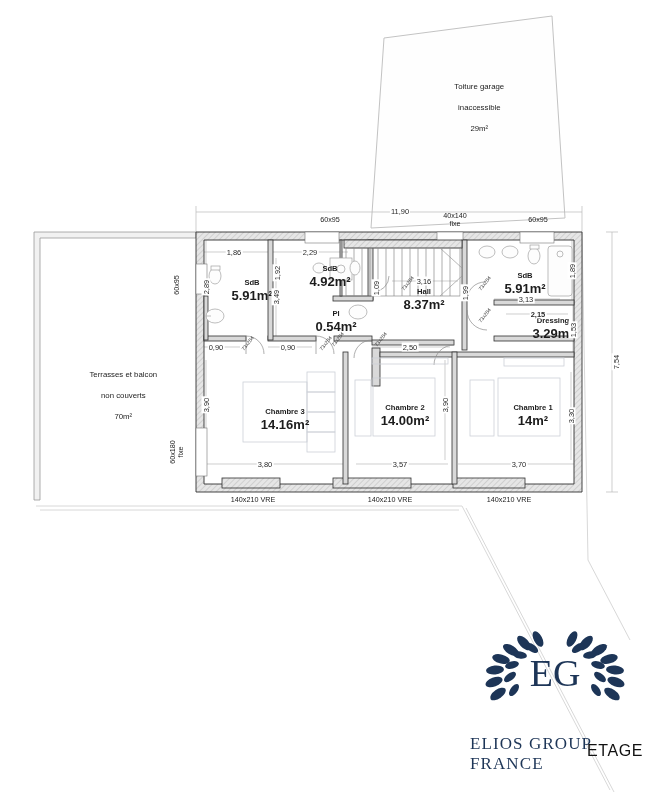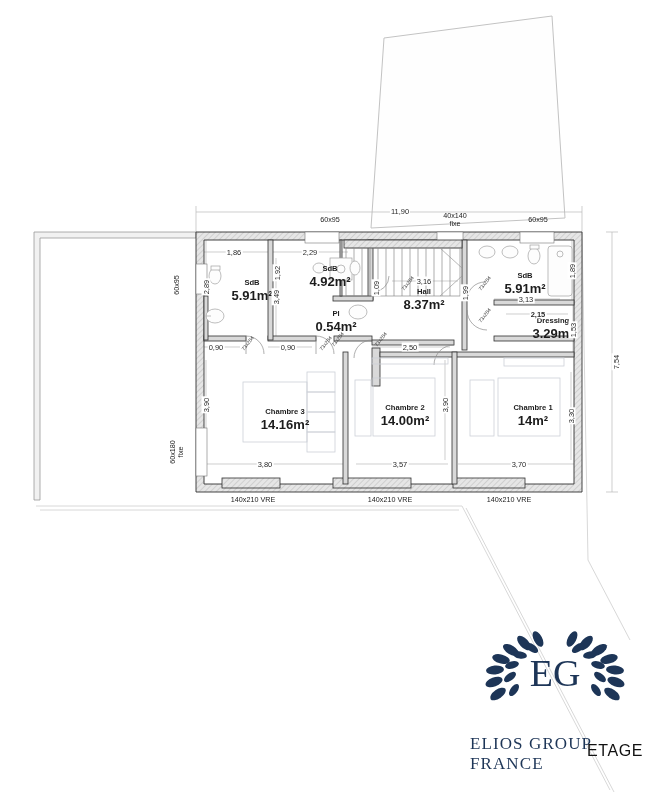--- a/index.html
+++ b/index.html
@@ -268,21 +268,31 @@
       <rect x="373" y="378" width="62" height="58"></rect>
       <rect x="355" y="380" width="16" height="56"></rect>
       <rect x="498" y="378" width="62" height="58"></rect>
       <rect x="470" y="380" width="24" height="56"></rect>
       <rect x="504" y="358" width="60" height="8"></rect>
       <rect x="372" y="358" width="76" height="6"></rect>
     </g>
 
   </svg>
 
-
+  <div class="area-lbl" style="left:475px; top:108px;">
+    <span>Toiture garage</span><br>
+    <span>inaccessible</span><br>
+    <span>29m²</span>
+  </div>
+
+  <div class="area-lbl" style="left:119px; top:396px;">
+    <span>Terrasses et balcon</span><br>
+    <span>non couverts</span><br>
+    <span>70m²</span>
+  </div>
 
   <div id="room-layer">
       <div class="lbl lbl-center" style="left: 252px; top: 291px;"><div class="room-name">SdB</div><div class="room-area">5.91m²</div></div>
       <div class="lbl lbl-center" style="left: 330px; top: 277px;"><div class="room-name">SdB</div><div class="room-area">4.92m²</div></div>
       <div class="lbl lbl-center" style="left: 288px; top: 322px; margin-left: 48px;"><div class="room-name">Pl</div><div class="room-area">0.54m²</div></div>
       <div class="lbl lbl-center" style="left: 424px; top: 300px;"><div class="room-name">Hall</div><div class="room-area">8.37m²</div></div>
       <div class="lbl lbl-center" style="left: 525px; top: 284px;"><div class="room-name">SdB</div><div class="room-area">5.91m²</div></div>
       <div class="lbl lbl-center" style="left: 537px; top: 329px; margin-left: 16px;"><div class="room-name">Dressing</div><div class="room-area">3.29m²</div></div>
       <div class="lbl lbl-center" style="left: 285px; top: 420px;"><div class="room-name">Chambre 3</div><div class="room-area">14.16m²</div></div>
       <div class="lbl lbl-center" style="left: 405px; top: 416px;"><div class="room-name">Chambre 2</div><div class="room-area">14.00m²</div></div>

